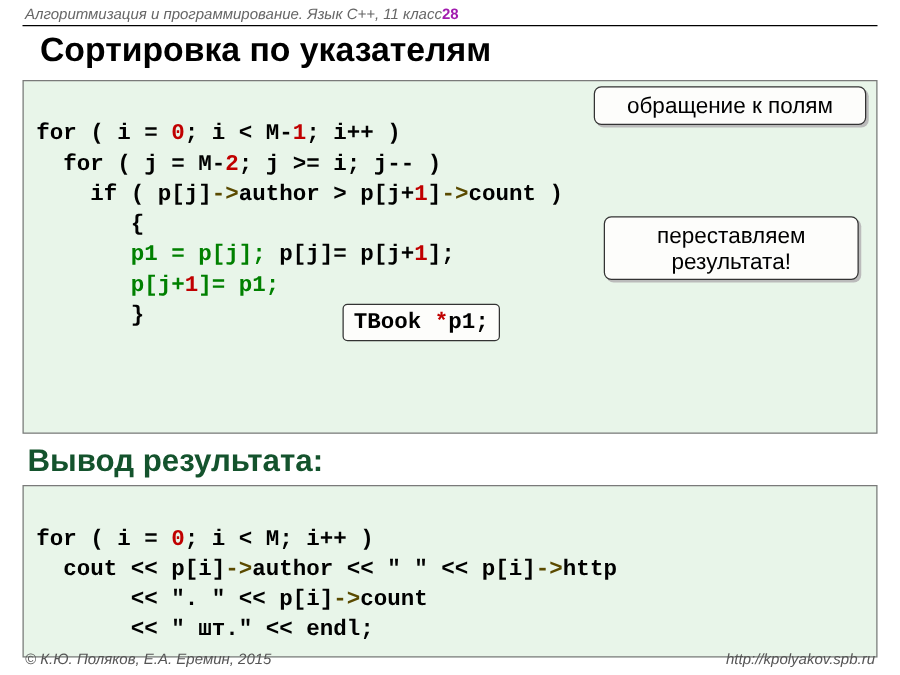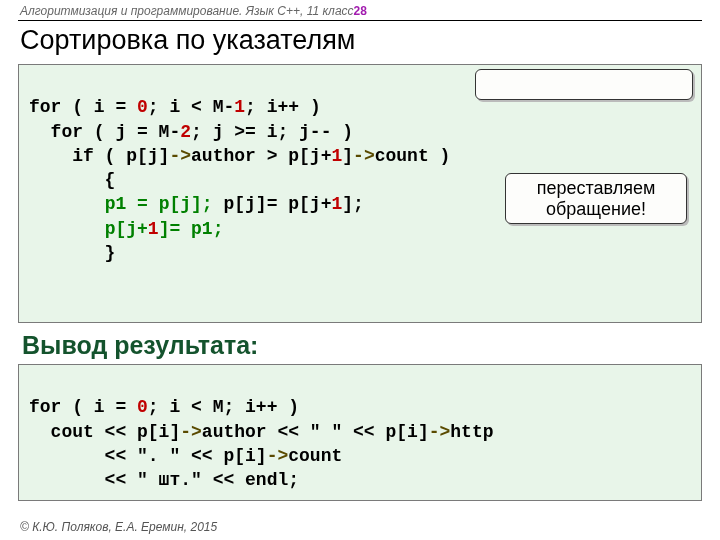--- a/index.html
+++ b/index.html
@@ -15,23 +15,24 @@
     display: flex;
     padding: 4px 20px 2px 20px;
     font-size: 12px;
     font-style: italic;
     color: #666;
   }
   .page-num { font-weight: bold; font-style: normal; color: #a21caf; }
   .divider { border-top: 1px solid #000; margin: 0 18px 2px 18px; }
   .title {
     font-size: 27px;
-    font-weight: normal;
+    font-weight: bold;
     padding: 2px 20px 8px 20px;
     color: #000;
+    margin-left: 12px;
   }
   .code-block {
     background: #e8f5e9;
     border: 1px solid #7a7a7a;
     margin: 0 18px 6px 18px;
     padding: 6px 10px 8px 10px;
     font-family: 'Courier New', monospace;
     font-size: 18px;
     font-weight: bold;
     line-height: 1.35;
@@ -68,21 +69,21 @@
     font-family: Arial, sans-serif;
     font-size: 18px;
     font-weight: normal;
     white-space: normal;
     text-align: center;
     padding: 4px 10px;
     color: #000;
     line-height: 1.15;
   }
   .callout.c1 { top: 4px; right: 8px; width: 218px; }
-  .callout.c2 { top: 108px; right: 14px; width: 182px; }
+  .callout.c2 { top: 108px; right: 14px; width: 204px; }
   .inline-box {
     position: absolute;
     background: #fdfdfb;
     border: 1px solid #333;
     border-radius: 4px;
     font-family: 'Courier New', monospace;
     font-size: 18px;
     font-weight: bold;
     padding: 2px 8px;
     color: #000;
@@ -103,32 +104,34 @@
 
 <div class="code-block">
 <span>for ( i = </span><span class="num">0</span><span>; i &lt; M-</span><span class="num">1</span><span>; i++ )</span>
 <span>  for ( j = M-</span><span class="num">2</span><span>; j &gt;= i; j-- )</span>
 <span>    if ( p[j]</span><span class="arrow-op">-&gt;</span><span>author &gt; p[j+</span><span class="num">1</span><span>]</span><span class="arrow-op">-&gt;</span><span>count )</span>
 <span>       {</span>
 <span>       </span><span class="green">p1 = p[j];</span><span> p[j]= p[j+</span><span class="num">1</span><span>];</span>
 <span>       </span><span class="green"><span>p[j+</span><span class="num">1</span><span>]= p1;</span></span>
 <span>       }</span>
 <div class="callout c1">
-  <br>
+  <span>обращение к полям</span><br>
 </div>
 <div class="callout c2">
   <span>переставляем</span><br>
-  <span>обращение!</span>
+  <span>результата!</span>
 </div>
+<div class="inline-box tb"><span>TBook </span><span class="tb-star">*</span><span>p1;</span></div>
 </div>
 
 <div class="subtitle">Вывод результата:</div>
 
 <div class="code-block">
 <span>for ( i = </span><span class="num">0</span><span>; i &lt; M; i++ )</span>
 <span>  cout &lt;&lt; p[i]</span><span class="arrow-op">-&gt;</span><span>author &lt;&lt; " " &lt;&lt; p[i]</span><span class="arrow-op">-&gt;</span><span>http</span>
 <span>       &lt;&lt; ". " &lt;&lt; p[i]</span><span class="arrow-op">-&gt;</span><span>count</span>
 <span>       &lt;&lt; " шт." &lt;&lt; endl;</span>
 </div>
 
 <div class="footer">
   <span>© К.Ю. Поляков, Е.А. Еремин, 2015</span>
+  <span>http://kpolyakov.spb.ru</span>
 </div>
 
 </body></html>

